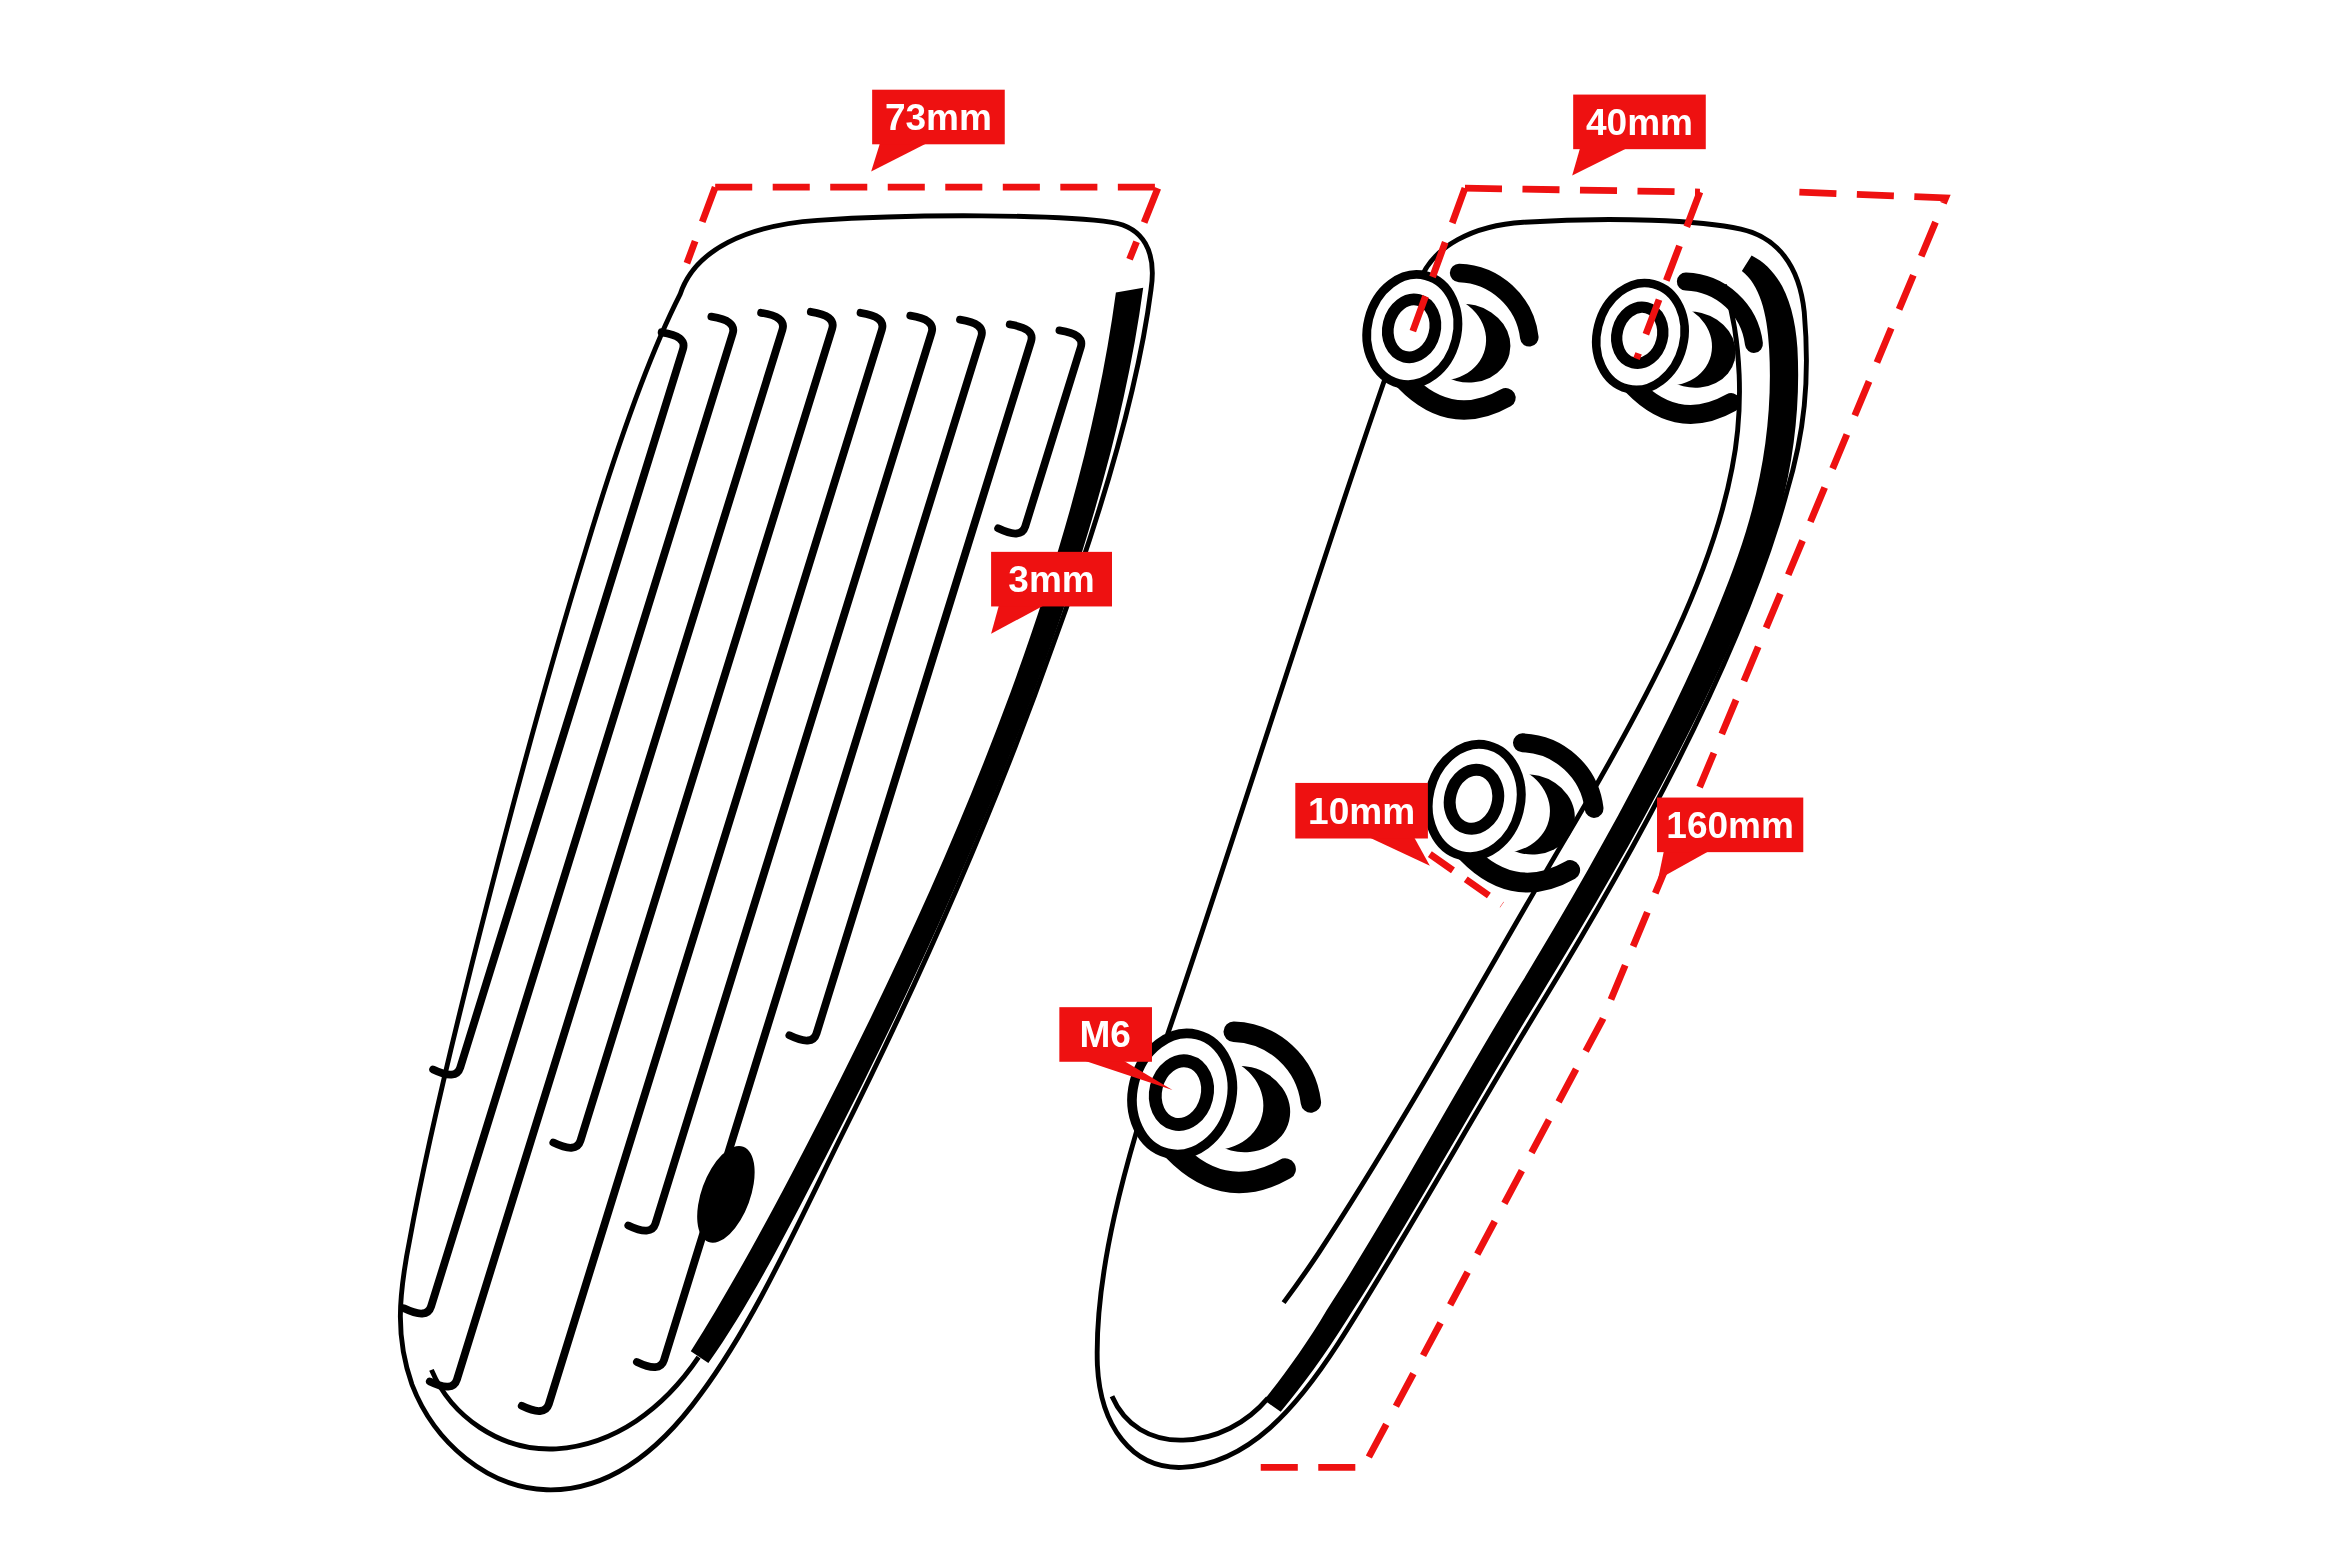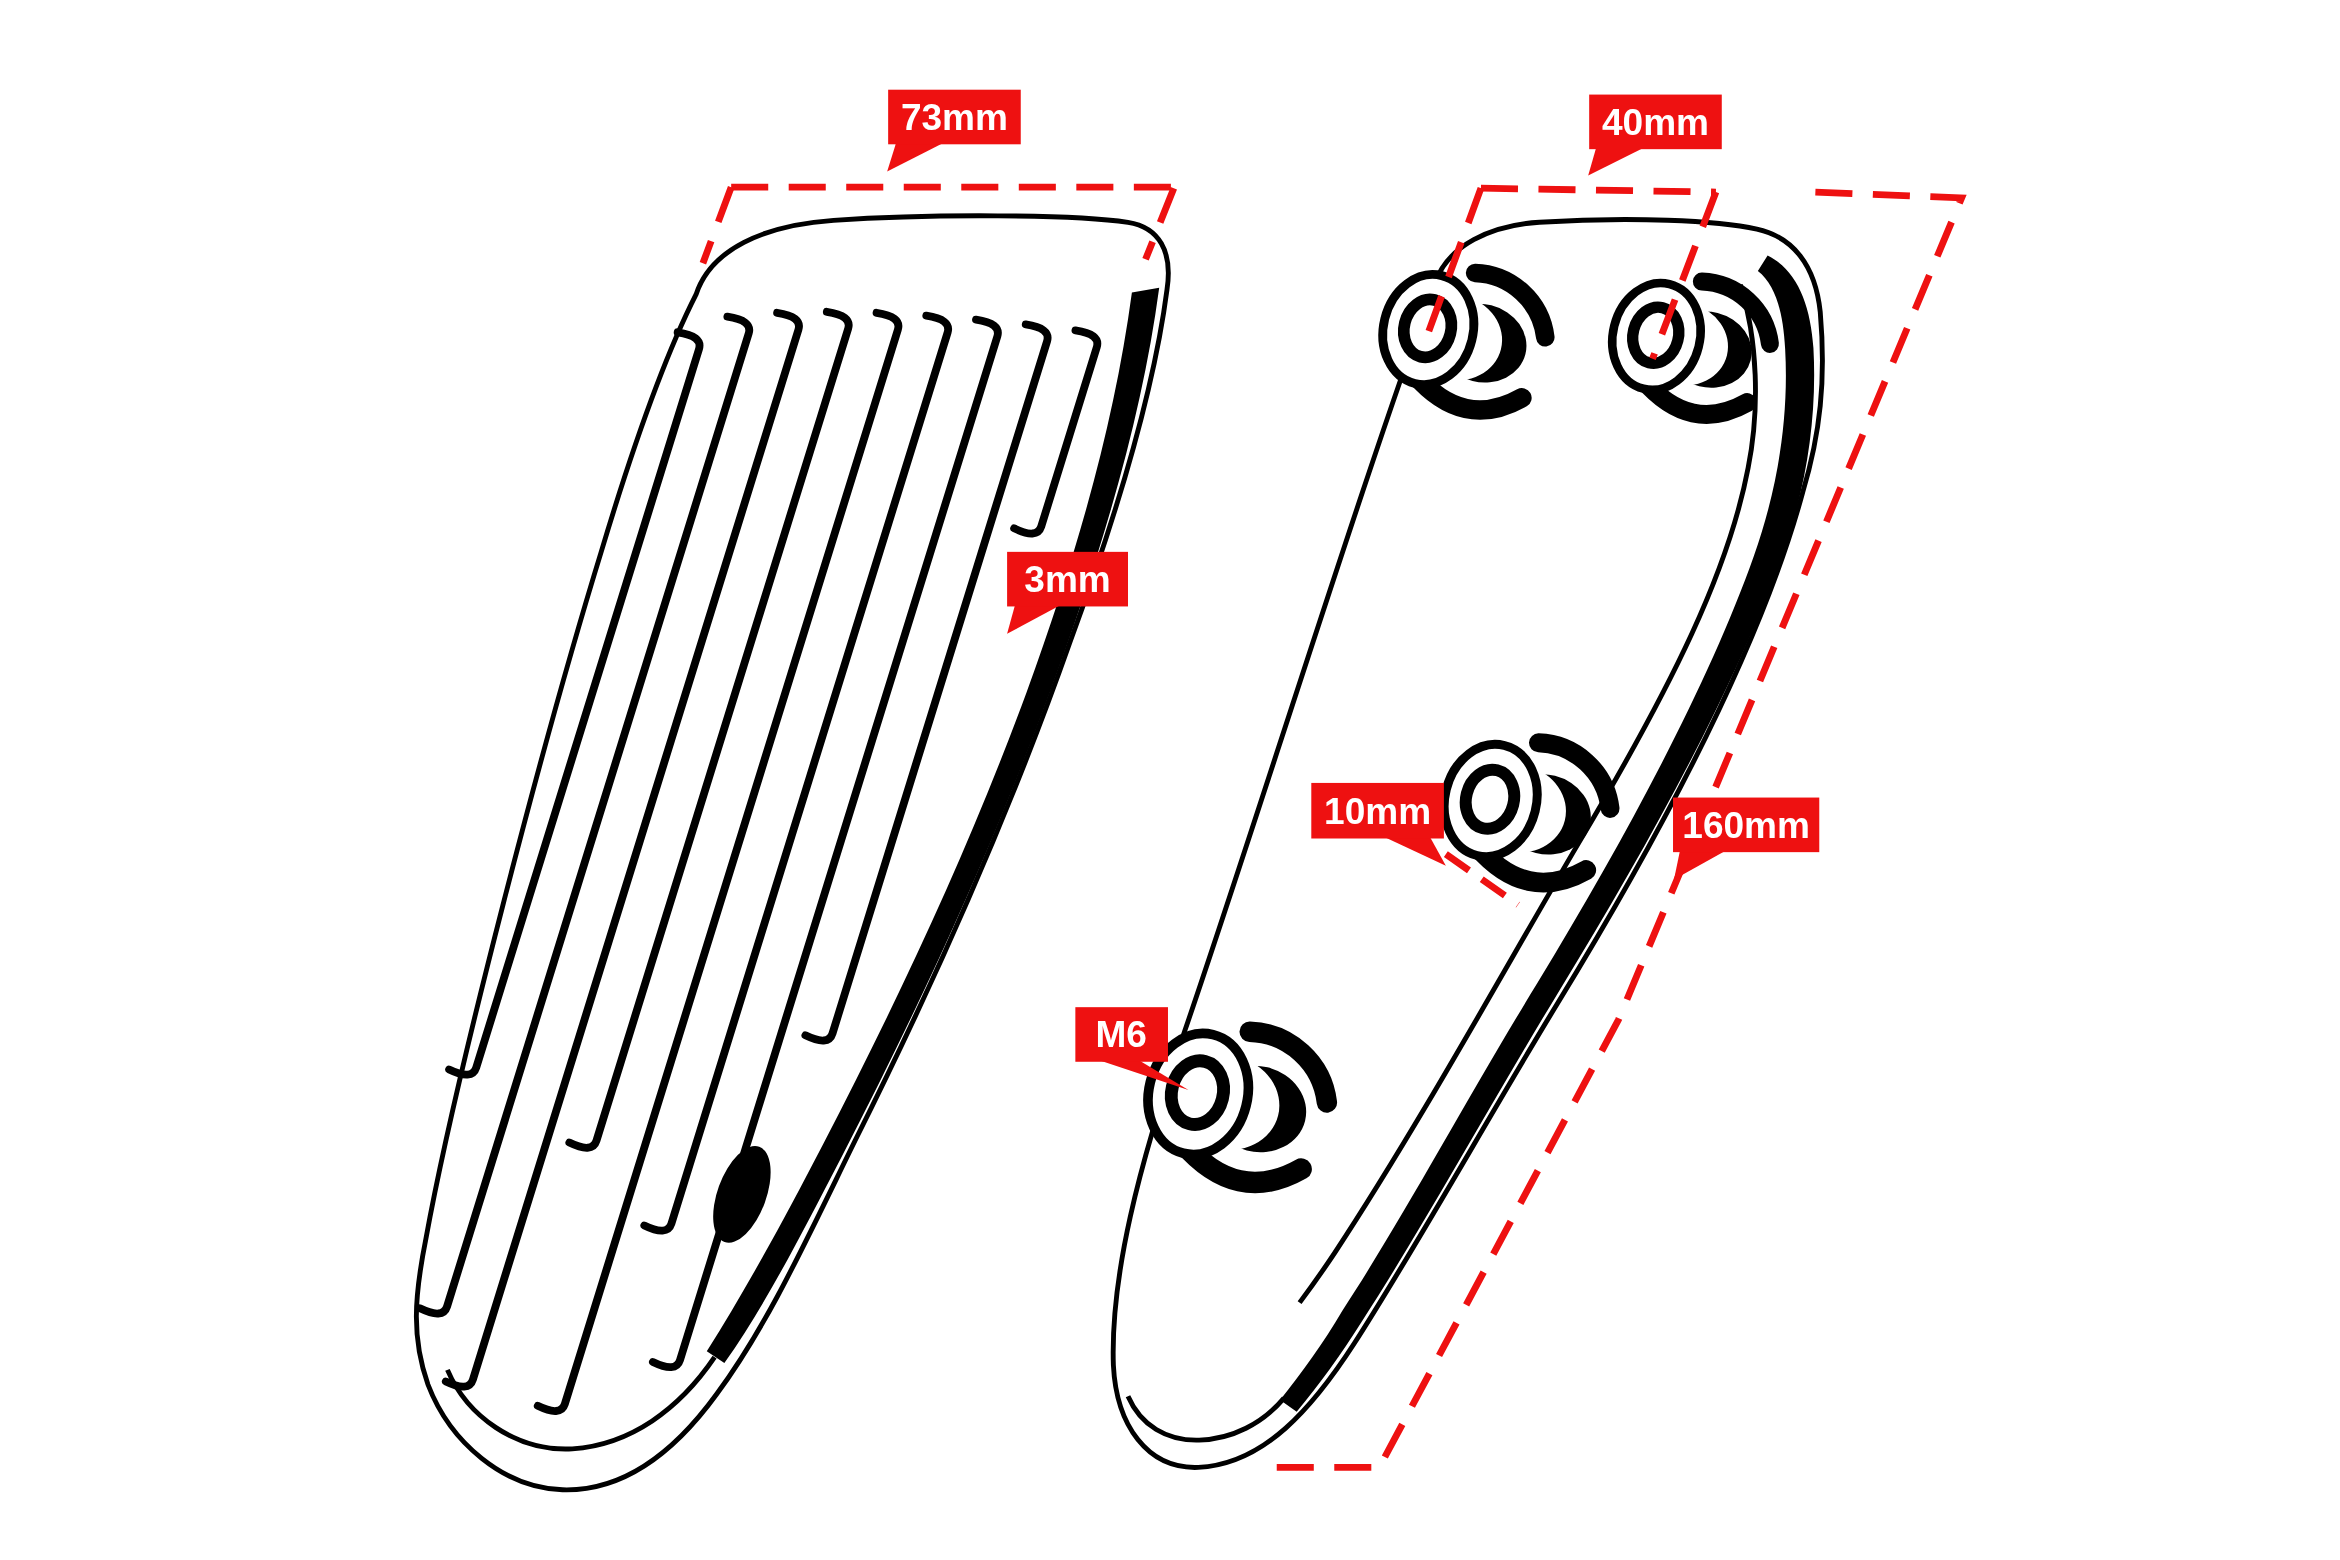--- a/index.html
+++ b/index.html
@@ -2,21 +2,21 @@
 <html style="--red: #ee1111; --ink: #000000; --bg: #ffffff; --label-text: #ffffff;"><head>
 <meta charset="utf-8">
 <style>
   :root{
     --red:#ee1111;
     --ink:#000000;
     --bg:#ffffff;
     --label-text:#ffffff;
   }
   html,body{margin:0;padding:0;background:var(--bg);}
-  .stage{position:relative;width:2263px;height:1560px;background:var(--bg);overflow:hidden;padding-left:16px;}
+  .stage{position:relative;width:2263px;height:1560px;background:var(--bg);overflow:hidden;}
   svg{display:block;}
   .outline{fill:#ffffff;stroke:var(--ink);stroke-width:5;}
   .thinline{fill:none;stroke:var(--ink);stroke-width:5;}
   .inkfill{fill:var(--ink);stroke:none;}
   .rib{fill:none;stroke:var(--ink);stroke-width:8;stroke-linecap:round;}
   .dash{fill:none;stroke:var(--red);stroke-width:7;stroke-dasharray:38 21;stroke-linecap:butt;}
   .dash-small{fill:none;stroke:var(--red);stroke-width:7;stroke-dasharray:29 16;}
   .label-box{fill:var(--red);}
   .label-tail{fill:var(--red);}
   .label-txt{

